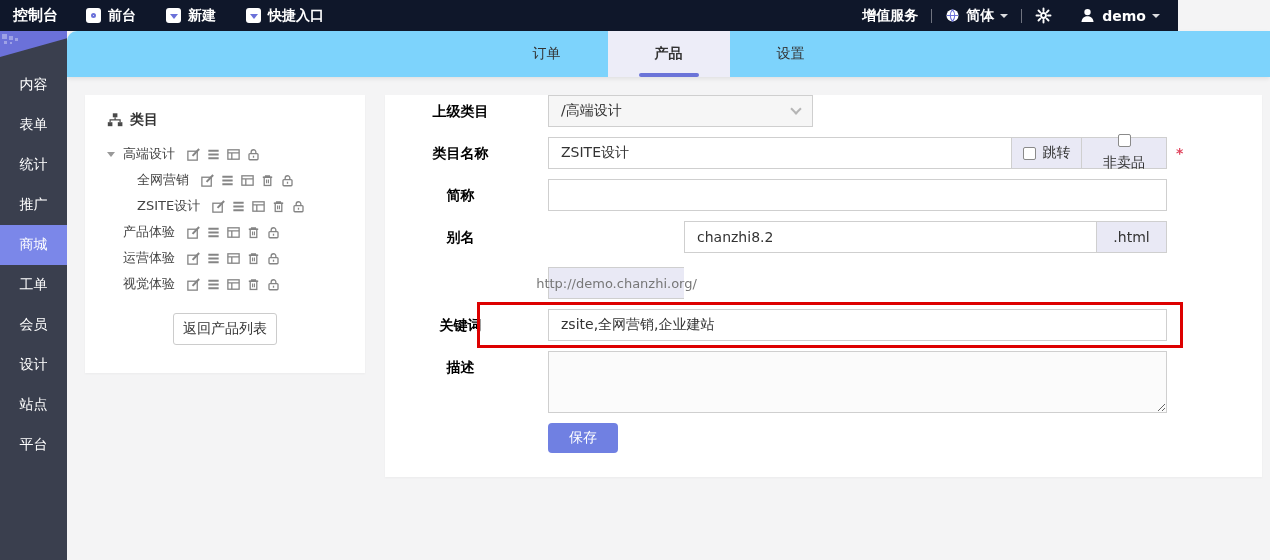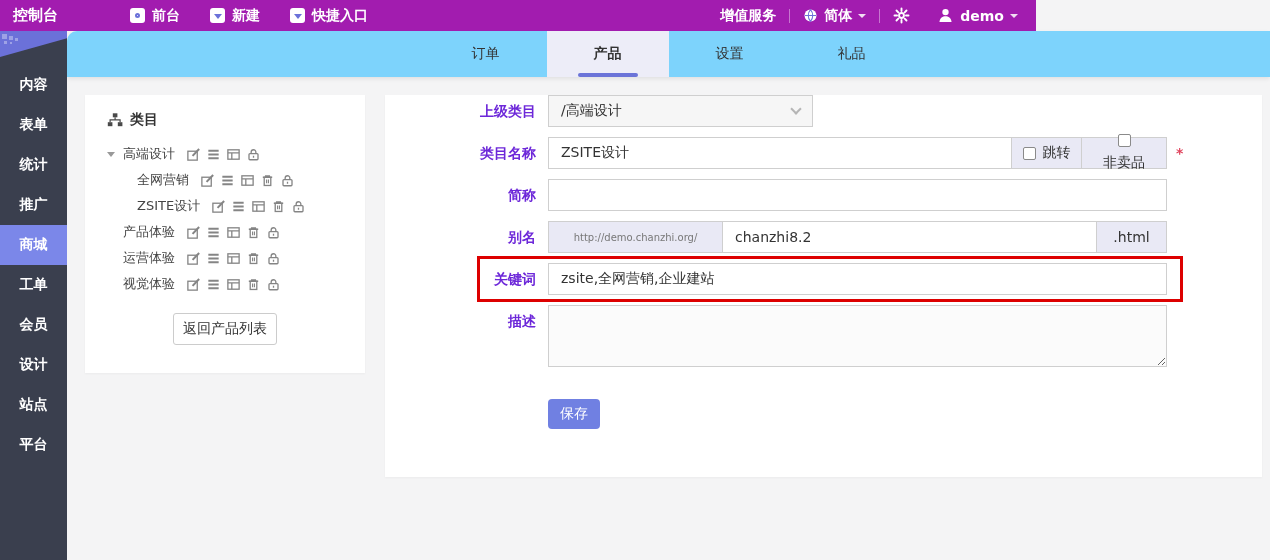--- a/index.html
+++ b/index.html
@@ -2,41 +2,41 @@
 <html><head>
 <meta charset="utf-8">
 <style>
   * { margin:0; padding:0; box-sizing:border-box; }
   html,body { width:1270px; height:560px; }
   body {
     font-family:"DejaVu Sans","Liberation Sans",sans-serif;
     background:#f4f4f5; position:relative; overflow:hidden; color:#333;
   }
   
-  .topbar { position:absolute; top:0; left:0; width:1036px; height:31px;
-    background:#a21caf; color:#fff; display:flex; align-items:center; z-index:40;gap:44px; }
+  .topbar { position:absolute; top:0; left:0; width:1178px; height:31px;
+    background:#0f172a; color:#fff; display:flex; align-items:center; z-index:40; }
   .logo { font-size:15px; font-weight:bold; padding-left:13px; width:86px; }
   .topnav { display:flex; gap:30px; }
   .topnav-item { display:flex; align-items:center; gap:7px; font-size:14px; font-weight:bold; cursor:pointer; }
   .icon-sq { width:15px; height:15px; background:#fff; border-radius:3px;
     display:flex; align-items:center; justify-content:center; }
   .ring { width:5px; height:5px; border:2px solid #6b71d9; border-radius:50%; }
   .tri-dn { width:0; height:0; border-left:4px solid transparent; border-right:4px solid transparent; border-top:5px solid #6b71d9; margin-top:1px;}
   .topbar-right { margin-left:auto; display:flex; align-items:center; gap:13px; padding-right:18px; font-size:14px; font-weight:bold; }
   .tb-sep { width:1px; height:14px; background:rgba(255,255,255,.4); }
   .caret-w { width:0; height:0; border-left:4px solid transparent; border-right:4px solid transparent; border-top:4px solid rgba(255,255,255,.85); }
   .tb-group { display:flex; align-items:center; gap:6px; cursor:pointer; }
   
   .sidebar { position:absolute; top:31px; left:0; width:67px; height:529px; background:#3a3f4e; z-index:30; }
   .side-deco { position:absolute; top:0; left:0; width:67px; height:26px;
     background:#6b71d9; clip-path:polygon(0 0,100% 0,100% 28%,0 100%); }
   .dot { position:absolute; background:rgba(255,255,255,.35); }
   .menu { position:absolute; top:34px; left:0; width:67px; }
   .menu-item { height:40px; display:flex; align-items:center; justify-content:center;
-    color:#fff; font-size:14px; font-weight:bold; cursor:pointer; }
+    color:#fff; font-size:14px; font-weight:normal; cursor:pointer; }
   .menu-item.active { background:#7b87e9; }
   
   .tabbar { position:absolute; top:31px; left:67px; width:1203px; height:46px;
     background:#7dd3fc; border-radius:10px 0 0 0; box-shadow:0 2px 4px rgba(0,0,0,.08);
     display:flex; justify-content:center; z-index:20; }
   .tab { width:122px; height:46px; display:flex; align-items:center; justify-content:center;
     font-size:14px; color:#333; position:relative; cursor:pointer; }
   .tab.active { background:#ededf8; font-weight:bold; }
   .tab-underline { position:absolute; bottom:0; left:31px; width:60px; height:4px;
     background:#6b74d8; border-radius:2px; }
@@ -58,44 +58,44 @@
   .tree-actions { display:flex; align-items:center; gap:5px; margin-left:11px; }
   .ticon { width:15px; height:15px; display:inline-flex; cursor:pointer; }
   .ticon svg { width:15px; height:15px; }
   .back-btn { margin:16px 0 0 88px; width:104px; height:32px; background:#fff;
     border:1px solid #ccc; border-radius:3px; font-size:14px; color:#333;
     display:flex; align-items:center; justify-content:center; cursor:pointer;
     font-family:"DejaVu Sans","Liberation Sans",sans-serif; }
   
   .form { margin-top:0; }
   .form-row { display:flex; margin-bottom:10px; position:relative; }
-  .form-label { width:163px; text-align:right; padding-right:12px; flex-shrink:0;
-    font-weight:bold; font-size:14px; color:#6d28d9; line-height:32px; }
+  .form-label { width:163px; text-align:center; padding-right:12px; flex-shrink:0;
+    font-weight:bold; font-size:14px; color:#000000; line-height:32px; }
   .input, .select { height:32px; border:1px solid #cfcfcf; font-size:14px; color:#333; background:#fff; }
   .input { padding:0 12px; font-family:"DejaVu Sans","Liberation Sans",sans-serif; }
   .w-full { width:619px; }
   .select { width:265px; background:#f6f6f6; display:flex; align-items:center;
     justify-content:space-between; padding:0 12px; cursor:pointer; }
   .chev { width:8px; height:8px; border-right:2px solid #b5b5b5; border-bottom:2px solid #b5b5b5;
     transform:rotate(45deg); margin-top:-4px; }
   .input-group { display:flex; width:619px; }
   .input-group .input { flex:1; min-width:0; }
   .addon { background:#e9e9f5; border:1px solid #cfcfcf; border-left:none;
     display:flex; align-items:center; justify-content:center; gap:7px;
     font-size:14px; color:#333; height:32px; }
   .addon-cb1 { width:70px; }
   .addon-cb2 { width:85px;flex-direction:column; }
-  .addon-pre { width:174px; border:1px solid #cfcfcf; border-right:none; color:#777; font-size:10px; }
+  .addon-pre { width:136px; border:1px solid #cfcfcf; border-right:none; color:#777; font-size:13px;margin-top:46px; }
   .addon-suf { width:70px; }
   .cb { appearance:none; -webkit-appearance:none; width:13px; height:13px; background:#fff;
     border:1px solid #8a8a8a; border-radius:2px; cursor:pointer; flex-shrink:0; }
   .req { color:#e0435c; font-size:14px; line-height:32px; margin-left:9px; font-weight:bold; }
   .textarea { width:619px; height:62px; border:1px solid #cfcfcf; background:#fbfbfb;
     resize:both; font-family:"DejaVu Sans","Liberation Sans",sans-serif; font-size:14px; padding:6px 10px; }
-  .save-btn { margin:22px 0 0 163px; width:52px; height:30px; background:#7080e2; color:#fff;
+  .save-btn { margin:0 0 0 163px; width:70px; height:30px; background:#7080e2; color:#fff;
     border:none; border-radius:4px; font-size:14px; cursor:pointer;
     font-family:"DejaVu Sans","Liberation Sans",sans-serif; }
   .annotation-box { position:absolute; left:92px; top:-7px; width:706px; height:46px;
     border:3px solid #dd0000; pointer-events:none; z-index:10; }
 </style>
 </head>
 <body>
 
 <div class="topbar">
   <div class="logo">控制台</div>
@@ -194,23 +194,20 @@
   <div class="tab">
       <span>订单</span>
     </div>
   <div class="tab active">
     <span>产品</span>
     <span class="tab-underline"></span>
   </div>
   <div class="tab">
       <span>设置</span>
     </div>
-  <div class="tab">
-      <span>礼品</span>
-    </div>
 </div>
 
 <div class="panel left-panel">
   <div class="panel-header cat-header">
     <svg width="16" height="16" viewBox="0 0 16 16">
         <rect x="5.8" y="1.3" width="4.6" height="4" fill="#4a4a4a"></rect>
         <rect x="0.8" y="10.2" width="4.6" height="4" fill="#4a4a4a"></rect>
         <rect x="10.8" y="10.2" width="4.6" height="4" fill="#4a4a4a"></rect>
         <path d="M8.1 5.3v2.6M3.1 10.2V7.9h10v2.3" stroke="#4a4a4a" stroke-width="1.2" fill="none"></path>
       </svg>

